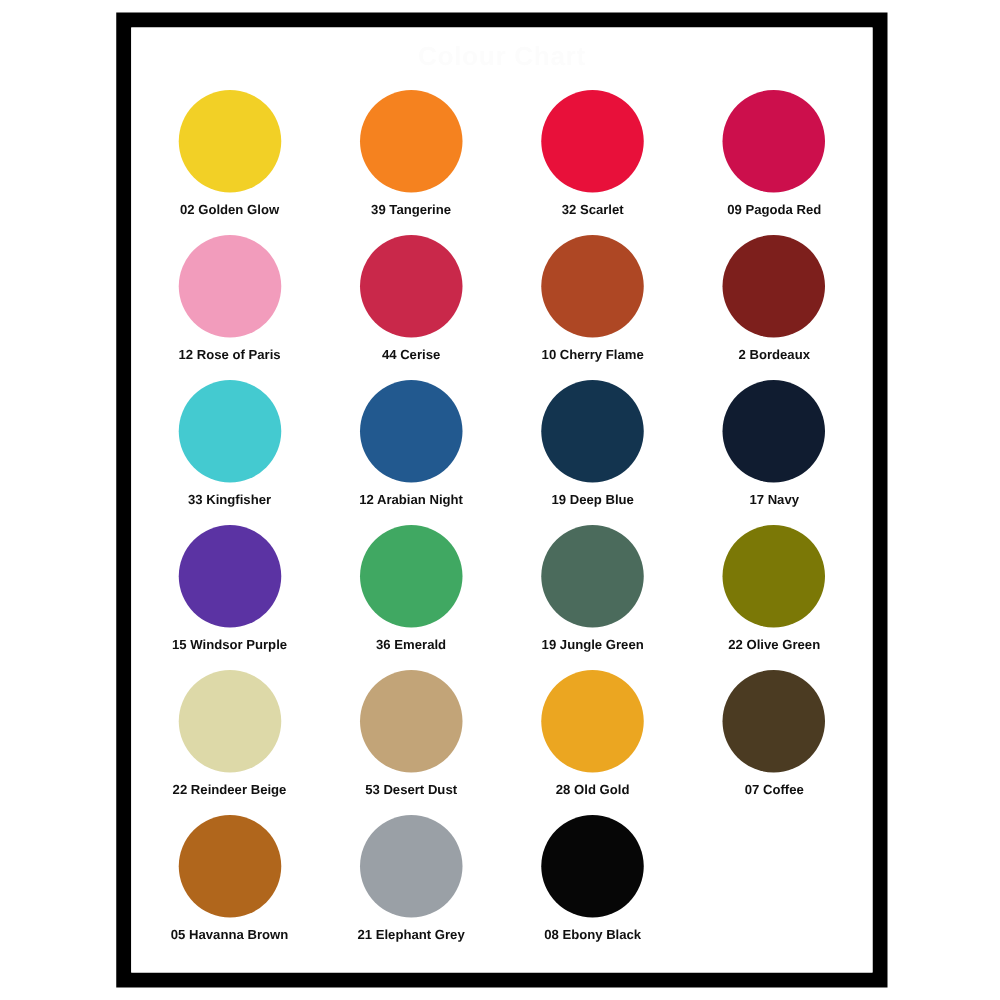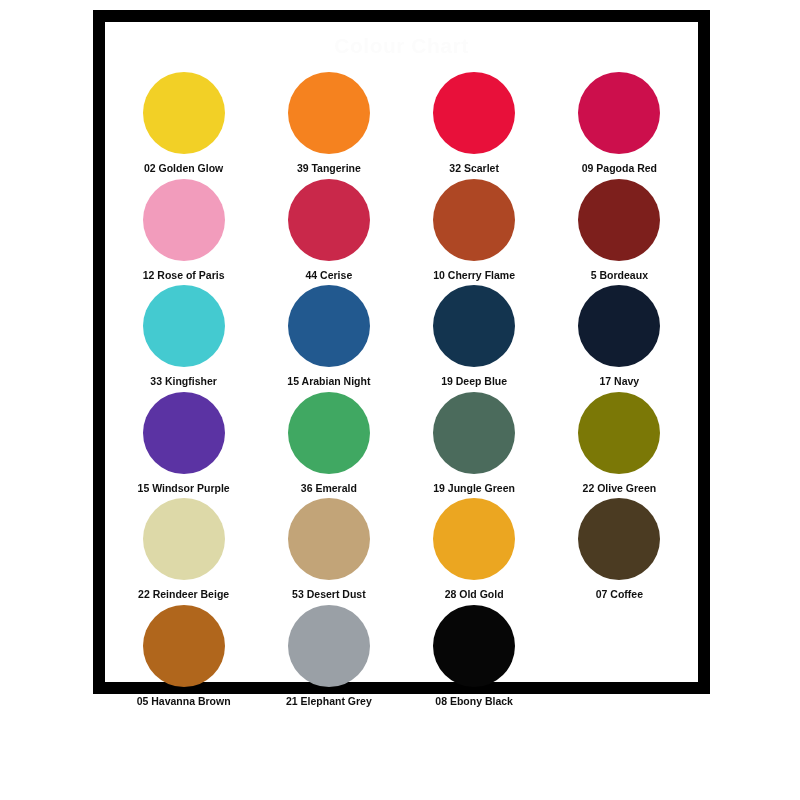--- a/index.html
+++ b/index.html
@@ -16,21 +16,21 @@
     font-family: "Liberation Sans", sans-serif;
     overflow: hidden;
   }
 
   
   #frame {
     position: absolute;
     left: 93px;
     top: 10px;
     width: 617px;   
-    height: 684px;  
+    height: 780px;  
     box-sizing: border-box;
     border: 12px solid #000000;
     background: #ffffff;
   }
 
   #card {
     position: absolute;
     inset: 0;
     background: #ffffff;
     padding: 0;
@@ -126,29 +126,29 @@
           <div class="swatch-cell">
             <div class="swatch-dot" style="background-color: rgb(201, 40, 74);"></div>
             <div class="swatch-label">44 Cerise</div>
           </div>
           <div class="swatch-cell">
             <div class="swatch-dot" style="background-color: rgb(174, 71, 36);"></div>
             <div class="swatch-label">10 Cherry Flame</div>
           </div>
           <div class="swatch-cell">
             <div class="swatch-dot" style="background-color: rgb(125, 31, 28);"></div>
-            <div class="swatch-label">5 Bordeaux</div>
+            <div class="swatch-label">2 Bordeaux</div>
           </div>
           <div class="swatch-cell">
             <div class="swatch-dot" style="background-color: rgb(68, 202, 208);"></div>
             <div class="swatch-label">33 Kingfisher</div>
           </div>
           <div class="swatch-cell">
             <div class="swatch-dot" style="background-color: rgb(34, 89, 143);"></div>
-            <div class="swatch-label">15 Arabian Night</div>
+            <div class="swatch-label">12 Arabian Night</div>
           </div>
           <div class="swatch-cell">
             <div class="swatch-dot" style="background-color: rgb(19, 52, 79);"></div>
             <div class="swatch-label">19 Deep Blue</div>
           </div>
           <div class="swatch-cell">
             <div class="swatch-dot" style="background-color: rgb(16, 28, 48);"></div>
             <div class="swatch-label">17 Navy</div>
           </div>
           <div class="swatch-cell">

